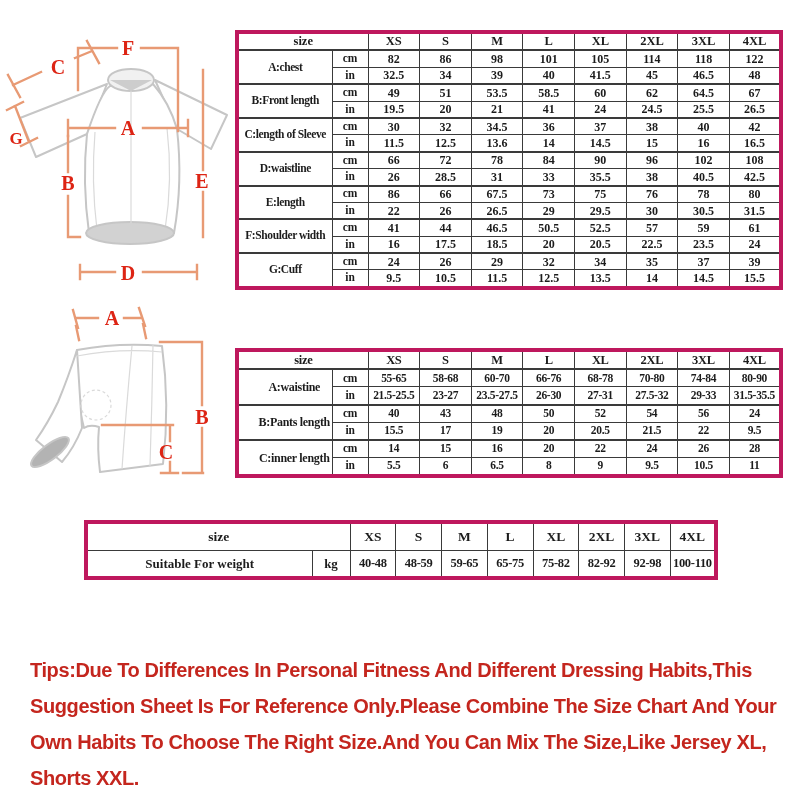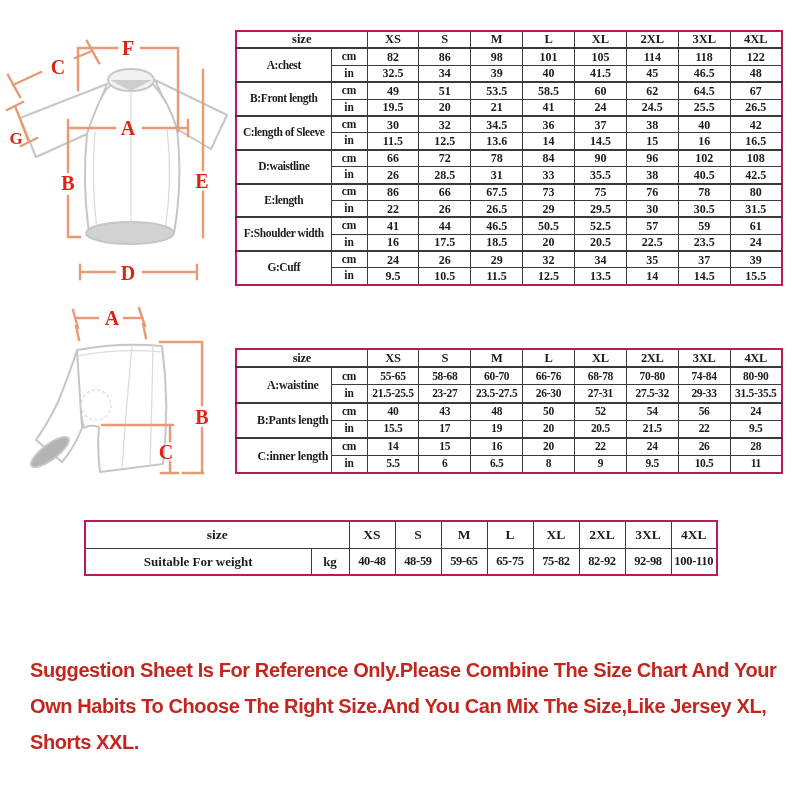--- a/index.html
+++ b/index.html
@@ -1,21 +1,21 @@
 <!DOCTYPE html>
 <html><head>
 <meta charset="utf-8">
 <style>
   html,body{margin:0;padding:0;background:#ffffff;}
   .page{position:relative;width:800px;height:800px;background:#ffffff;overflow:hidden;
         font-family:"Liberation Serif",serif;}
   
   table{border-collapse:collapse;table-layout:fixed;position:absolute;
         font-family:"Liberation Serif",serif;font-weight:bold;color:#1c1c1c;
-        border:2px solid #be185d;}
+        border:4px solid #be185d;}
   td{border:1px solid #3a3a3a;text-align:center;vertical-align:middle;padding:0;
      white-space:nowrap;overflow:hidden;}
   tr.group-start td{border-top-width:2px;}
   
   #jersey-table{left:235px;top:30px;width:548px;}
   #jersey-table td{height:15.4px;font-size:12px;line-height:1;}
   #jersey-table td.label{font-size:11.5px;letter-spacing:-0.4px;}
   #jersey-table td.size-head{font-size:12.5px;}
   #jersey-table td.unit{font-size:11.5px;}
   
@@ -416,17 +416,18 @@
           <td class="val">65-75</td>
           <td class="val">75-82</td>
           <td class="val">82-92</td>
           <td class="val">92-98</td>
           <td class="val">100-110</td>
         </tr>
       </tbody>
     </table>
 
   <div class="tips">
+    <p>Tips:Due To Differences In Personal Fitness And Different Dressing Habits,This</p>
     <p>Suggestion Sheet Is For Reference Only.Please Combine The Size Chart And Your</p>
     <p>Own Habits To Choose The Right Size.And You Can Mix The Size,Like Jersey XL,</p>
     <p>Shorts XXL.</p>
   </div>
 </div>
 
 </body></html>

